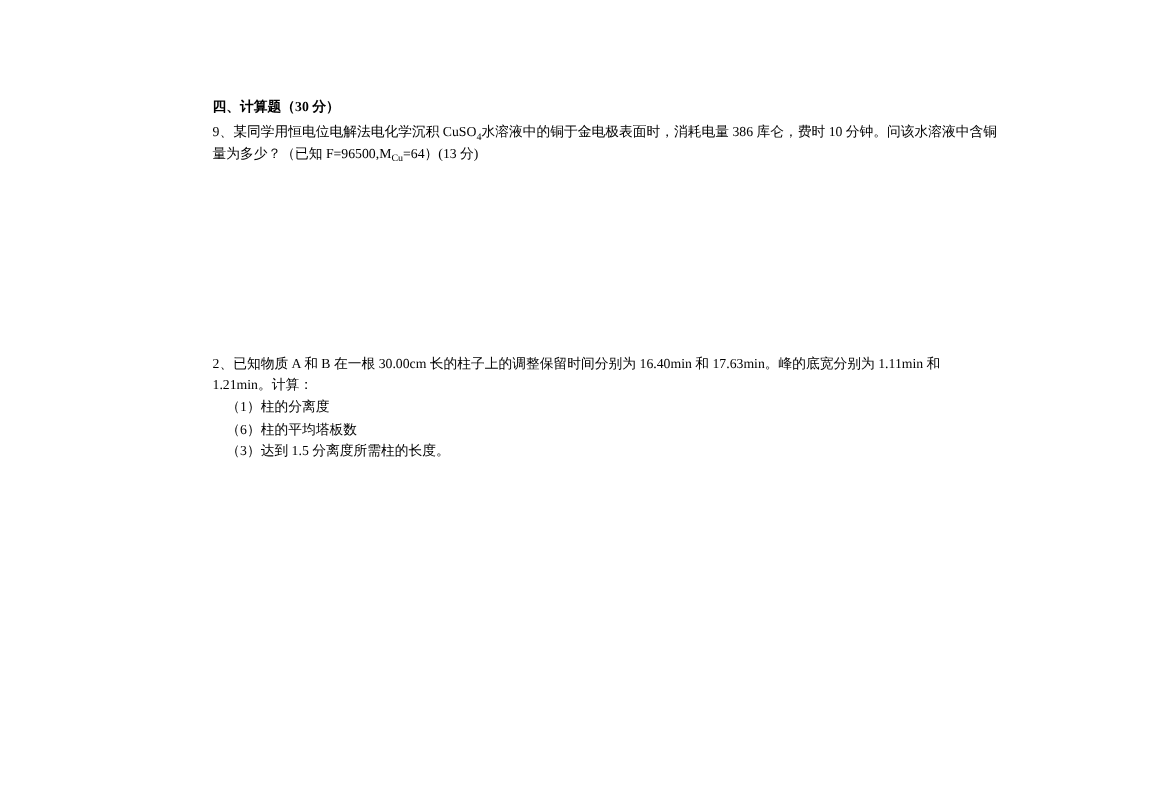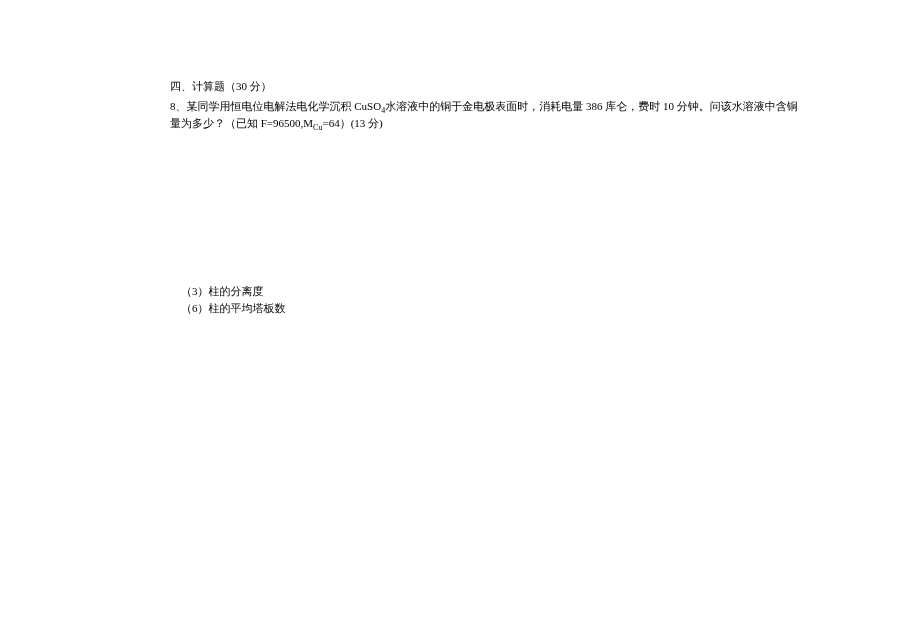--- a/index.html
+++ b/index.html
@@ -11,21 +11,21 @@
       width: 920px;
       height: 638px;
       background: #ffffff;
       font-family: "SimSun", "宋体", serif;
       font-size: 11px;
       color: #000000;
       padding: 78px 120px 40px 170px;
       line-height: 1.6;
     }
     .section-heading {
-      font-weight: normal;
+      font-weight: bold;
       margin-bottom: 2px;
     }
     .question-block {
       margin-bottom: 4px;
     }
     .q1 {
       margin-bottom: 150px;
     }
     .sub-item {
       padding-left: 1em;
@@ -35,19 +35,21 @@
       vertical-align: sub;
       line-height: 0;
     }
   </style>
 </head>
 <body>
 
 <div class="section-heading">四、计算题（30 分）</div>
 
 <div class="question-block q1">
-  <span>8、某同学用恒电位电解法电化学沉积 CuSO</span><span class="subscript">4</span><span>水溶液中的铜于金电极表面时，消耗电量 386 库仑，费时 10 分钟。问该水溶液中含铜量为多少？（已知 F=96500,M</span><span class="subscript">Cu</span><span>=64）(13 分)</span>
+  <span>9、某同学用恒电位电解法电化学沉积 CuSO</span><span class="subscript">4</span><span>水溶液中的铜于金电极表面时，消耗电量 386 库仑，费时 10 分钟。问该水溶液中含铜量为多少？（已知 F=96500,M</span><span class="subscript">Cu</span><span>=64）(13 分)</span>
 </div>
 
 <div class="question-block">
-  <div class="sub-item">（3）柱的分离度</div>
+  <div>2、已知物质 A 和 B 在一根 30.00cm 长的柱子上的调整保留时间分别为 16.40min 和 17.63min。峰的底宽分别为 1.11min 和 1.21min。计算：</div>
+  <div class="sub-item">（1）柱的分离度</div>
   <div class="sub-item">（6）柱的平均塔板数</div>
+  <div class="sub-item">（3）达到 1.5 分离度所需柱的长度。</div>
 </div>
 
 </body></html>

